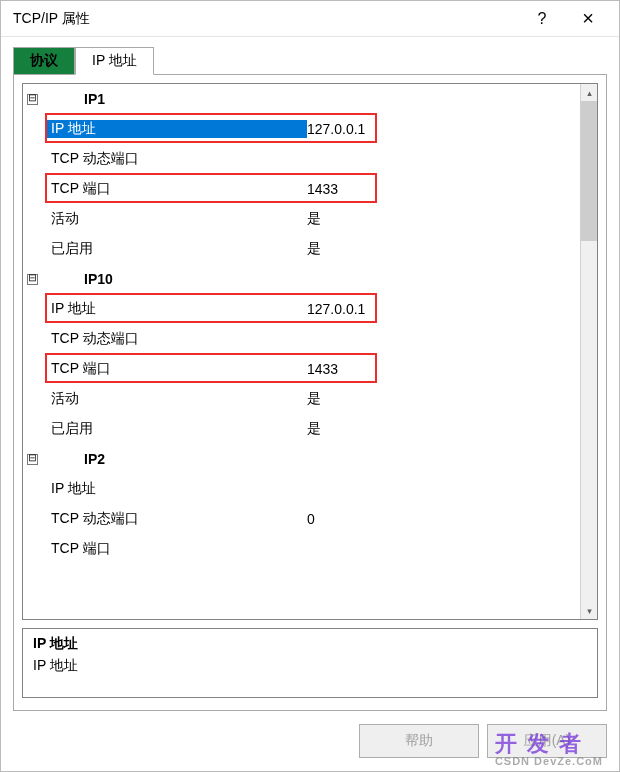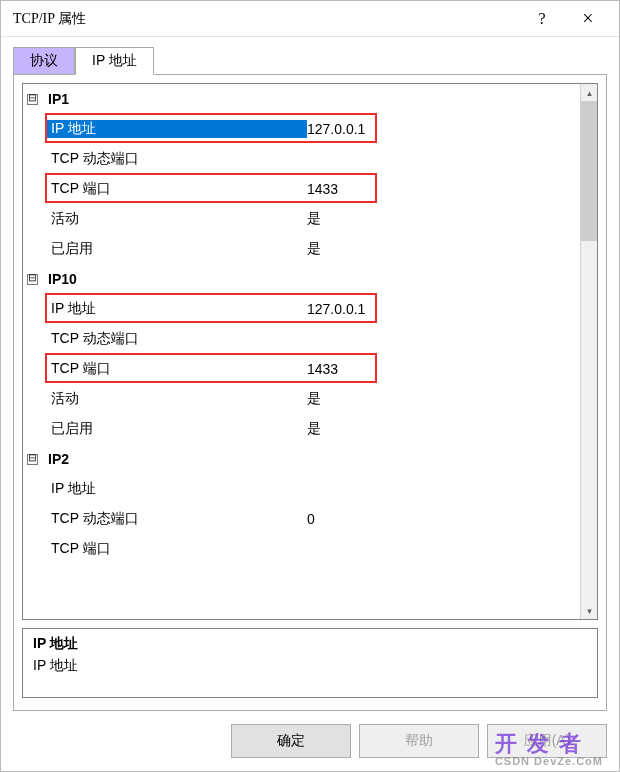--- a/index.html
+++ b/index.html
@@ -21,21 +21,20 @@
     display: flex;
     flex-direction: column;
   }
   .titlebar {
     height: 36px;
     display: flex;
     align-items: center;
     padding: 0 8px 0 12px;
     font-size: 14px;
     border-bottom: 1px solid #e5e5e5;
-    font-family: Liberation Serif, serif;
   }
   .titlebar .title { flex: 1; }
   .titlebar .ctl {
     width: 46px;
     height: 36px;
     display: flex;
     align-items: center;
     justify-content: center;
     font-size: 16px;
   }
@@ -59,21 +58,22 @@
     position: relative;
     z-index: 5;
     font-size: 14px;
   }
   .tab.active {
     background: #fff;
     border-bottom: 1px solid #fff;
     z-index: 15;
   }
   .tab:not(.active) {
-    background: #c4b5fd;
+    background: #15803d;
+    font-weight: bold;
   }
   .tabpanel {
     flex: 1;
     border: 1px solid #a9a9a9;
     background: #fff;
     padding: 8px;
     display: flex;
     flex-direction: column;
     position: relative;
     z-index: 10;
@@ -131,20 +131,21 @@
     justify-content: center;
     font-size: 10px;
     margin-right: 10px;
     line-height: 1;
     padding-bottom: 2px;
     cursor: default;
   }
   .group-title {
     font-weight: bold;
     font-size: 14px;
+    margin-left: 36px;
   }
   .prop-row {
     display: flex;
     align-items: center;
     height: 30px;
     padding-left: 24px;
     font-size: 14px;
   }
   .prop-label {
     width: 260px;
@@ -313,21 +314,20 @@
       <div class="desc-box">
         <div class="desc-title">IP 地址</div>
         <div>IP 地址</div>
       </div>
 
     </div>
 
   </div>
 
   <div class="buttons">
-    <button class="dlg">确定</button>
     <button class="dlg" disabled="">帮助</button>
     <button class="dlg" disabled="">应用(A)</button>
     <div class="watermark">
       <div class="cn">开 发 者</div>
       <div class="en">CSDN DevZe.CoM</div>
     </div>
   </div>
 
 </div>
 

